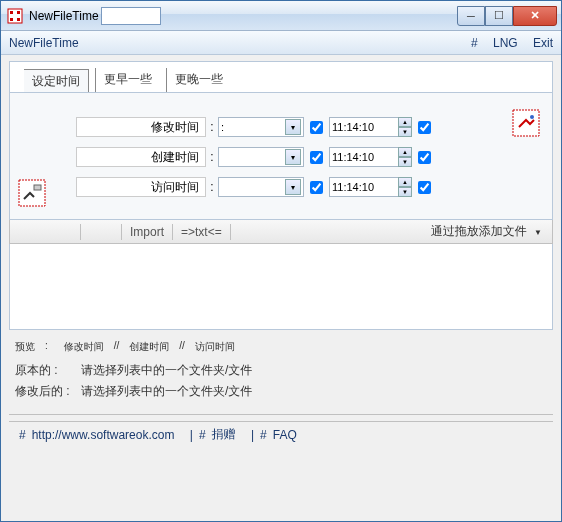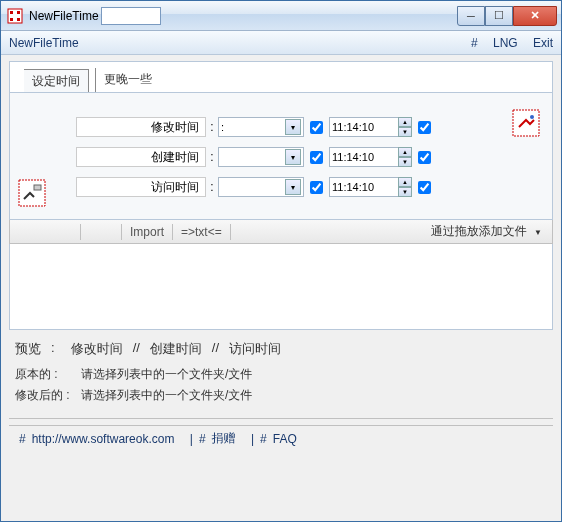--- a/index.html
+++ b/index.html
@@ -37,21 +37,21 @@
 .corner-icon svg { width: 28px; height: 28px; }
 .toolbar2 { height: 24px; border: 1px solid #c0c0c0; border-top: none; background: linear-gradient(#f8f8f8,#e8e8e8); display: flex; align-items: center; padding: 0 6px; font-size: 12px; }
 .toolbar2 .tb-item { padding: 0 8px; color: #555; }
 .toolbar2 .tb-item.disabled { color: #999; margin-top: 44px; }
 .toolbar2 .sep { width: 1px; height: 16px; background: #c0c0c0; }
 .toolbar2 .spacer { flex: 1; }
 .toolbar2 .rtext { color: #333; padding-right: 4px; margin-left: 24px; }
 .toolbar2 .arrow { font-size: 8px; margin-left: 4px; color: #333; }
 .listarea { height: 86px; border: 1px solid #b8c8da; border-top: none; background: #fff; }
 .info-section { padding: 10px 6px 4px; }
-.info-row { display: flex; gap: 10px; font-size: 13px; color: #333; margin-bottom: 8px; }
+.info-row { display: flex; gap: 10px; font-size: 10px; color: #333; margin-bottom: 8px; }
 .info-row .seg { white-space: nowrap; }
 .info-row2 { display:flex; font-size:12px; color:#333; margin-bottom:4px; }
 .info-row2 .k { width: 66px; }
 .testrow { display: flex; align-items: center; justify-content: center; margin: 12px 0 4px; }
 .testrow .tlbl { margin-right: 6px; }
 .testrow input { width: 250px; height: 20px; border: 1px solid #888; background: #fff; }
 .footer-links { height: 26px; border-top: 1px solid #c0c0c0; display: flex; align-items: center; padding: 0 10px; font-size: 12px; color: #1a3a6e; gap: 6px; }
 .footer-links a { color: #1a3a6e; text-decoration: none; text-align: right; }
 .statusbar { height: 22px; border-top: 1px solid #c0c0c0; background: #f0f0f0; display: flex; align-items: center; padding: 0 8px; font-size: 12px; }
 .divider { height: 1px; background: #c0c0c0; margin: 6px 0; }
@@ -88,20 +88,21 @@
       <a>LNG</a>
       <a>Exit</a>
     </span>
   </div>
 
   <div class="content">
 
     <div class="tabpanel">
       <div class="tabs">
         <div class="tab active">设定时间</div>
+        <div class="tab">更早一些</div>
         <div class="tab">更晚一些</div>
       </div>
       <div class="tab-body">
 
         <div class="corner-icon" style="top:16px; right:12px;">
           <svg viewBox="0 0 28 28">
               <rect x="1" y="1" width="26" height="26" fill="#fff" stroke="#c00" stroke-width="1" stroke-dasharray="2 1"></rect>
               <path d="M7 18 L14 11 L18 15 L22 11" stroke="#c00" stroke-width="2" fill="none"></path>
               <circle cx="20" cy="8" r="2" fill="#36c"></circle>
             </svg>

